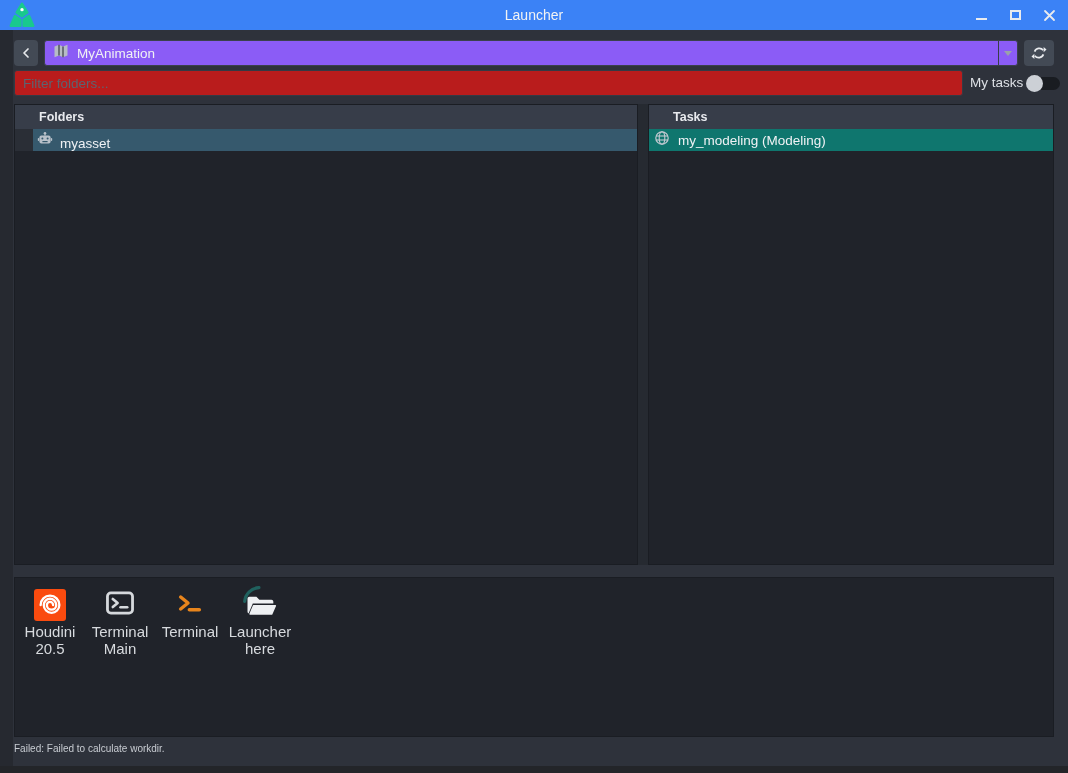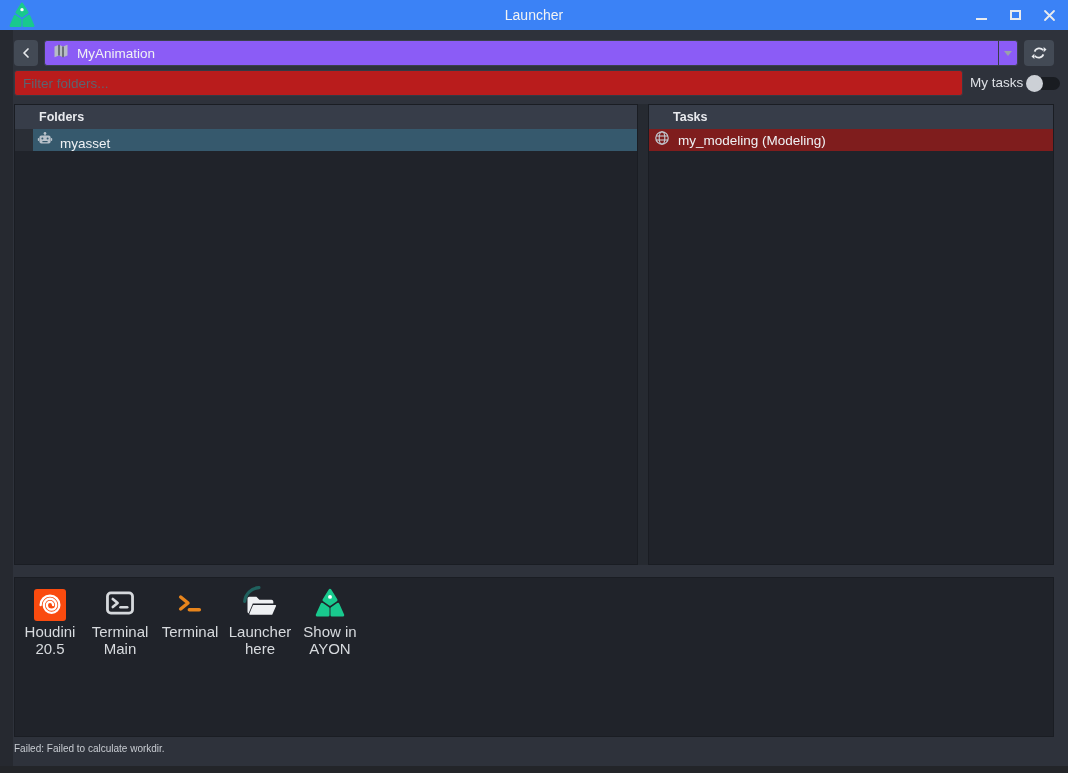--- a/index.html
+++ b/index.html
@@ -76,21 +76,21 @@
     padding-left:24px; font-size:12.5px; font-weight:bold; color:#e8eaee;
   }
   .splitter { position:absolute; left:638px; top:104px; width:10px; height:461px; background:#262a31; }
   .tree-row { display:flex; align-items:stretch; height:22px; }
   .branch-cell { width:18px; background:#2a2e36; flex:0 0 auto; }
   .row-body {
     flex:1; display:flex; align-items:flex-end; background:#36596d;
     padding-left:4px; gap:7px;
   }
   .row-label { font-size:13.5px; color:#f0f2f5; }
-  .task-row { display:flex; align-items:center; height:22px; background:#7f1d1d; padding-left:5px; gap:8px; }
+  .task-row { display:flex; align-items:center; height:22px; background:#0f766e; padding-left:5px; gap:8px; }
   
   .panel-actions {
     position:absolute; left:14px; top:577px; width:1040px; height:160px;
     background:#20232a; border:1px solid #1a1d23;
   }
   .actions-row { display:flex; padding:8px 0 0 0; }
   .action {
     width:70px; display:flex; flex-direction:column; align-items:center; cursor:default;
   }
   .action .icon-box { height:38px; display:flex; align-items:center; justify-content:center; }
@@ -259,33 +259,17 @@
             <path d="M16,2.5 A14.5,14.5 0 0 0 2.5,15.5" fill="none" stroke="#20615e" stroke-width="3" stroke-linecap="round"></path>
             <path d="M7,27 c-1,0 -1.8,-0.8 -1.8,-1.8 L5.2,13 c0,-1 0.8,-1.8 1.8,-1.8 h6.6 l2.8,2.8 h11.4 c1,0 1.8,0.8 1.8,1.8 v1.7 h-19.4 l-4,9.5 z" fill="#eef0f3"></path>
             <path d="M11,19.5 h20.5 l-3.5,8 H7.6 z" fill="#eef0f3" stroke="#eef0f3" stroke-width="1.4" stroke-linejoin="round"></path>
           </svg>
         </span>
       </div>
       <div class="lbl">Launcher</div>
       <div class="lbl">here</div>
     </div>
 
-    <div class="action">
-      <div class="icon-box">
-        <span>
-          <svg viewBox="0 0 100 92" width="32" height="30">
-            <g fill="#19c98e" stroke="#19c98e" stroke-width="9" stroke-linejoin="round">
-              <polygon points="50,6 69,37 50,50 31,37"></polygon>
-              <polygon points="25,50 44,63 44,84 10,84"></polygon>
-              <polygon points="75,50 56,63 56,84 90,84"></polygon>
-            </g>
-            <circle cx="50" cy="27" r="6" fill="#ffffff"></circle>
-          </svg>
-        </span>
-      </div>
-      <div class="lbl">Show in</div>
-      <div class="lbl">AYON</div>
-    </div>
 
   </div>
 </div>
 
 <div class="statusbar">Failed: Failed to calculate workdir.</div>
 
 </body></html>

